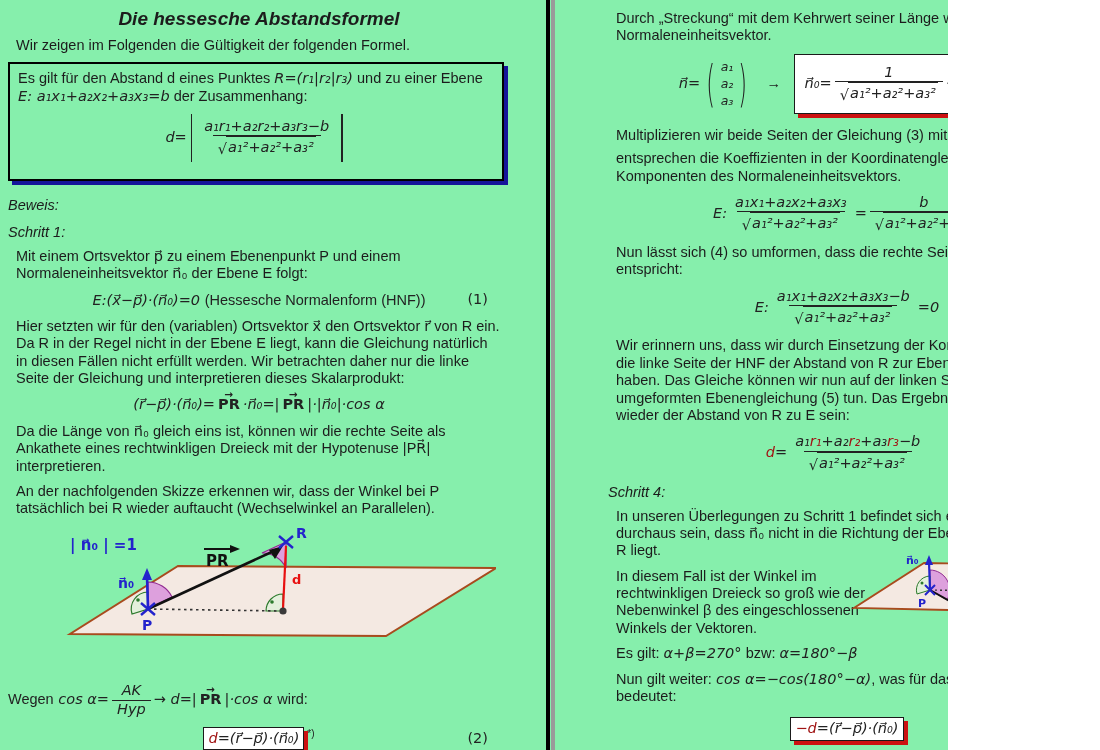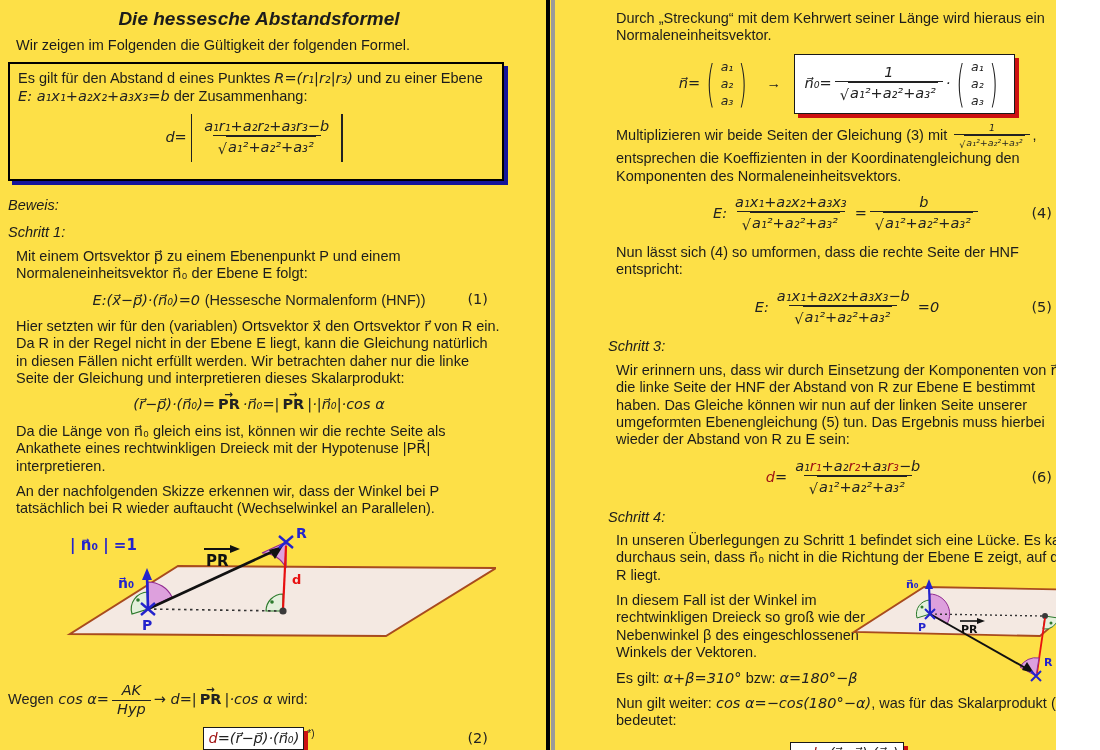--- a/index.html
+++ b/index.html
@@ -1,16 +1,16 @@
 <!DOCTYPE html>
 <html><head>
 <meta charset="utf-8">
 <style>
   html,body{margin:0;padding:0;background:#fff;}
-  #page{position:relative;width:1056px;height:750px;background:#fde047;overflow:hidden;
+  #page{position:relative;width:948px;height:750px;background:#86efac;overflow:hidden;
         font-family:"Liberation Sans","DejaVu Sans",sans-serif;font-size:14.5px;color:#1c1c1c;line-height:1.2;}
   .col{position:absolute;top:0;height:750px;overflow:hidden;}
   #colL{left:8px;width:502px;}
   #colR{left:608px;width:478px;}
   .vdiv{position:absolute;top:0;height:750px;}
   #vdivBlack{left:546px;width:4px;background:#000;}
   #vdivGray{left:551px;width:4px;background:#9a9a9a;}
 
   .title{font-size:19px;font-weight:bold;font-style:italic;text-align:center;margin:8px 0 6px;}
   .para{margin:3px 8px 8px;}
@@ -219,21 +219,20 @@
       <span>E:</span><span class="fr">
           <span class="num">a₁x₁+a₂x₂+a₃x₃−b</span>
           <span class="den"><span class="sqw">
               <span class="rs">√</span>
               <span class="rad">a₁²+a₂²+a₃²</span>
             </span></span>
         </span><span>=0</span>
       <span class="eqtag">(5)</span>
     </div>
 
-    <div class="h-bi">Schritt 3:</div>
     <div class="para">Wir erinnern uns, dass wir durch Einsetzung der Komponenten von  r⃗  in die linke Seite der HNF der Abstand von R zur Ebene E bestimmt haben. Das Gleiche können wir nun auf der linken Seite unserer umgeformten Ebenengleichung (5) tun. Das Ergebnis muss hierbei wieder der Abstand von R zu E sein:</div>
 
     <div class="eqrow fm">
       <span class="mred">d</span><span>=</span><span class="fr">
           <span class="num"><span>a₁</span><span class="mred">r₁</span><span>+a₂</span><span class="mred">r₂</span><span>+a₃</span><span class="mred">r₃</span><span>−b</span></span>
           <span class="den"><span class="sqw">
               <span class="rs">√</span>
               <span class="rad">a₁²+a₂²+a₃²</span>
             </span></span>
         </span>
@@ -267,21 +266,21 @@
         <text x="58" y="14" font-size="11" fill="#2323cc">n⃗₀</text>
         <text x="70" y="57" font-size="11" fill="#2323cc">P</text>
         <text x="113" y="59" font-size="11" fill="#111">PR</text>
         <text x="196" y="92" font-size="11" fill="#2323cc">R</text>
         <text x="228" y="76" font-size="11" fill="#e81010">d</text>
       </svg>
 
       <div class="para s4text">In diesem Fall ist der Winkel im rechtwinkligen Dreieck so groß wie der Nebenwinkel  β  des eingeschlossenen Winkels der Vektoren.</div>
       <div class="para">
         <span>Es gilt:</span>
-        <span class="fm">α+β=310°</span>
+        <span class="fm">α+β=270°</span>
         <span>bzw:</span>
         <span class="fm">α=180°−β</span>
       </div>
       <div class="para">
         <span>Nun gilt weiter:</span>
         <span class="fm">cos α=−cos(180°−α)</span><span>, was für das Skalarprodukt (2) bedeutet:</span>
       </div>
     </div>
 
     <div class="eqrow fm" style="margin-top:12px">

